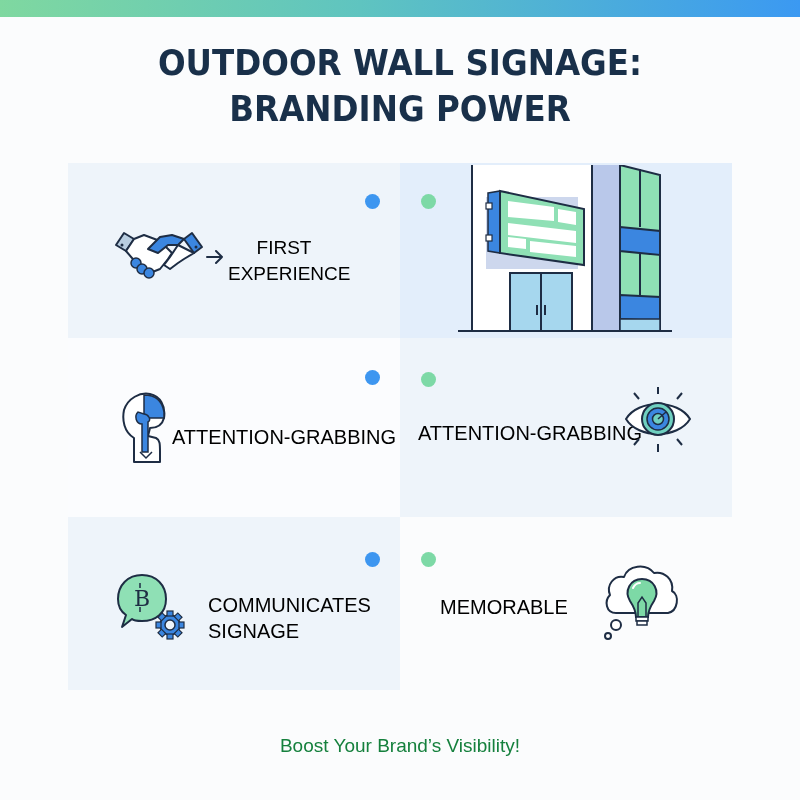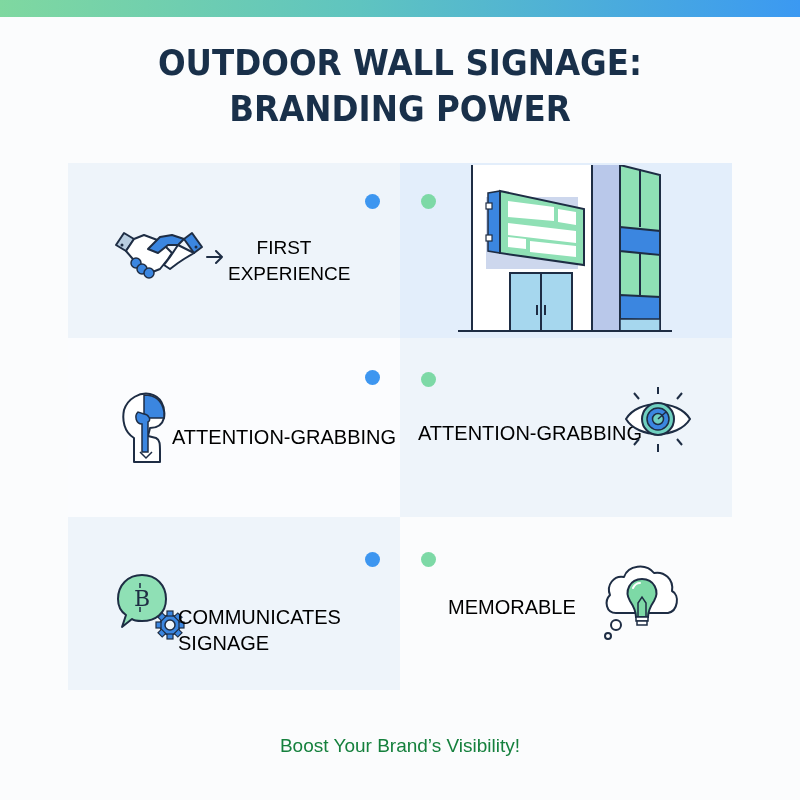--- a/index.html
+++ b/index.html
@@ -147,29 +147,29 @@
           <rect x="-14" y="-3" width="5" height="6"></rect>
           <rect x="9" y="-3" width="5" height="6"></rect>
           <rect x="-3" y="-14" width="6" height="5" transform="rotate(45)"></rect>
           <rect x="-3" y="-14" width="6" height="5" transform="rotate(135)"></rect>
           <rect x="-3" y="-14" width="6" height="5" transform="rotate(225)"></rect>
           <rect x="-3" y="-14" width="6" height="5" transform="rotate(315)"></rect>
         </g>
         <circle r="5" fill="#eef4fa" stroke="#1e2d44" stroke-width="1.5"></circle>
       </g>
     </svg>
-    <div class="label" style="left:110px;top:75px;font-size:20px;margin-top:12px;">
+    <div class="label" style="left:140px;top:75px;font-size:20px;">
       <div>COMMUNICATES</div>
       <div>SIGNAGE</div>
     </div>
   </div>
 
   <div class="cell" style="left:332px;top:354px;width:332px;height:173px;background:#fbfcfd;">
     <div class="dot" style="left:21px;top:35px;background:#7dd9a6;"></div>
-    <div class="label" style="left:40px;top:77px;font-size:20px;text-align:center;margin-left:8px;">
+    <div class="label" style="left:40px;top:77px;font-size:20px;text-align:center;">
       <div>MEMORABLE</div>
     </div>
     <svg class="icon" style="left:202px;top:44px;" width="80" height="84" viewBox="0 0 80 84">
       <path d="M14 52 C4 52 2 40 8 34 C4 24 12 14 22 16 C26 4 44 2 52 12 C62 10 72 18 70 30 C78 34 76 50 66 52 Z" fill="#ffffff" stroke="#1e2d44" stroke-width="2" stroke-linejoin="round"></path>
       <path d="M40 18 C28 18 22 30 28 40 C32 46 34 50 34 56 L46 56 C46 50 48 46 52 40 C58 30 52 18 40 18 Z" fill="#7dd9a6" stroke="#1e2d44" stroke-width="2"></path>
       <path d="M36 56 L36 42 L40 36 L44 42 L44 56" fill="none" stroke="#1e2d44" stroke-width="1.5"></path>
       <rect x="34" y="56" width="12" height="4" fill="#ffffff" stroke="#1e2d44" stroke-width="1.5"></rect>
       <rect x="35" y="60" width="10" height="4" fill="#ffffff" stroke="#1e2d44" stroke-width="1.5"></rect>
       <path d="M31 27 C33 23 36 22 38 22" fill="none" stroke="#ffffff" stroke-width="2" stroke-linecap="round"></path>
       <circle cx="14" cy="64" r="5" fill="#ffffff" stroke="#1e2d44" stroke-width="2"></circle>

